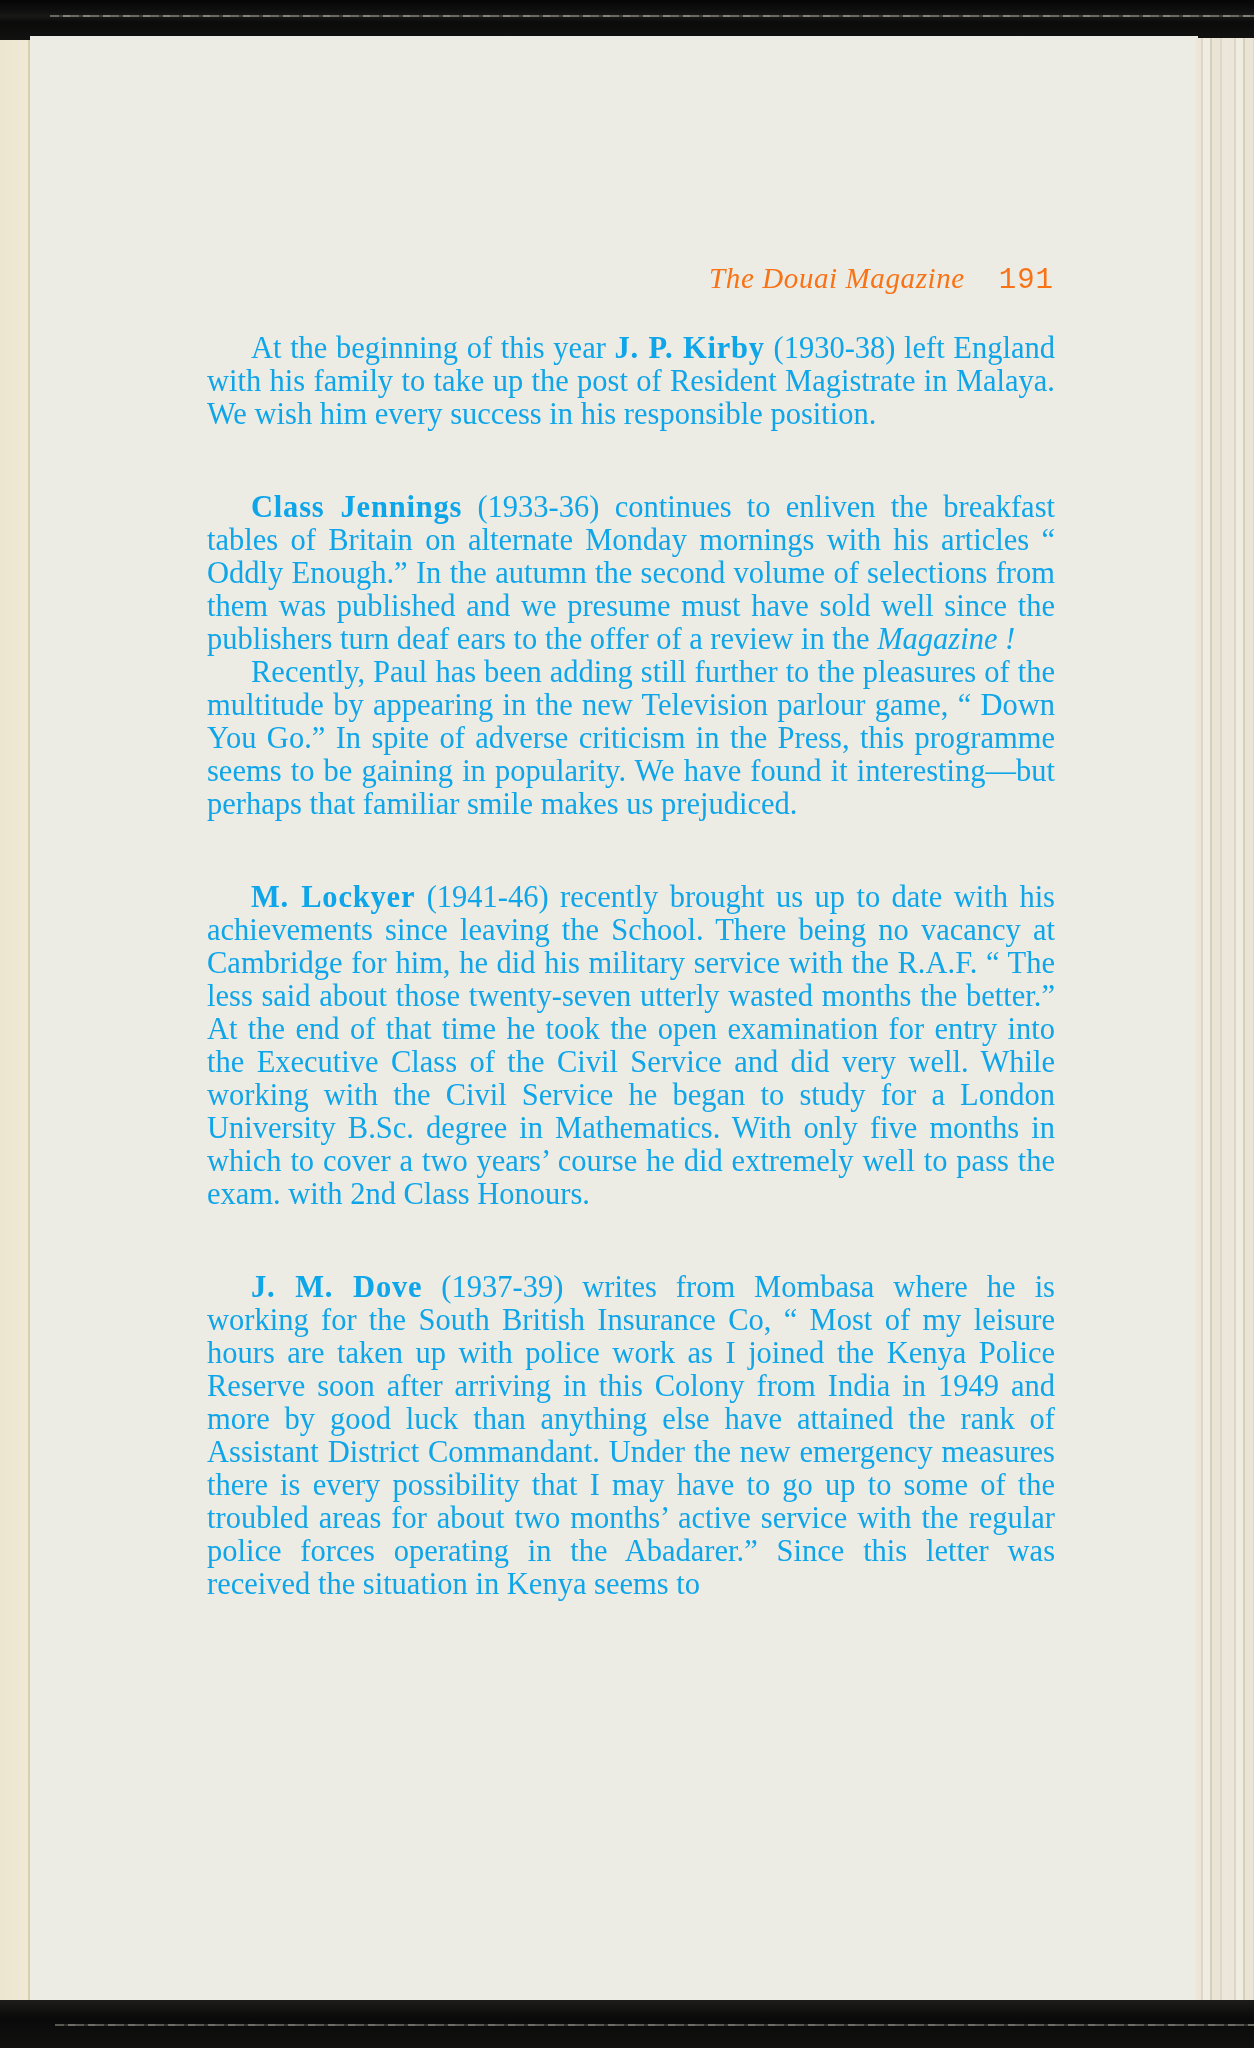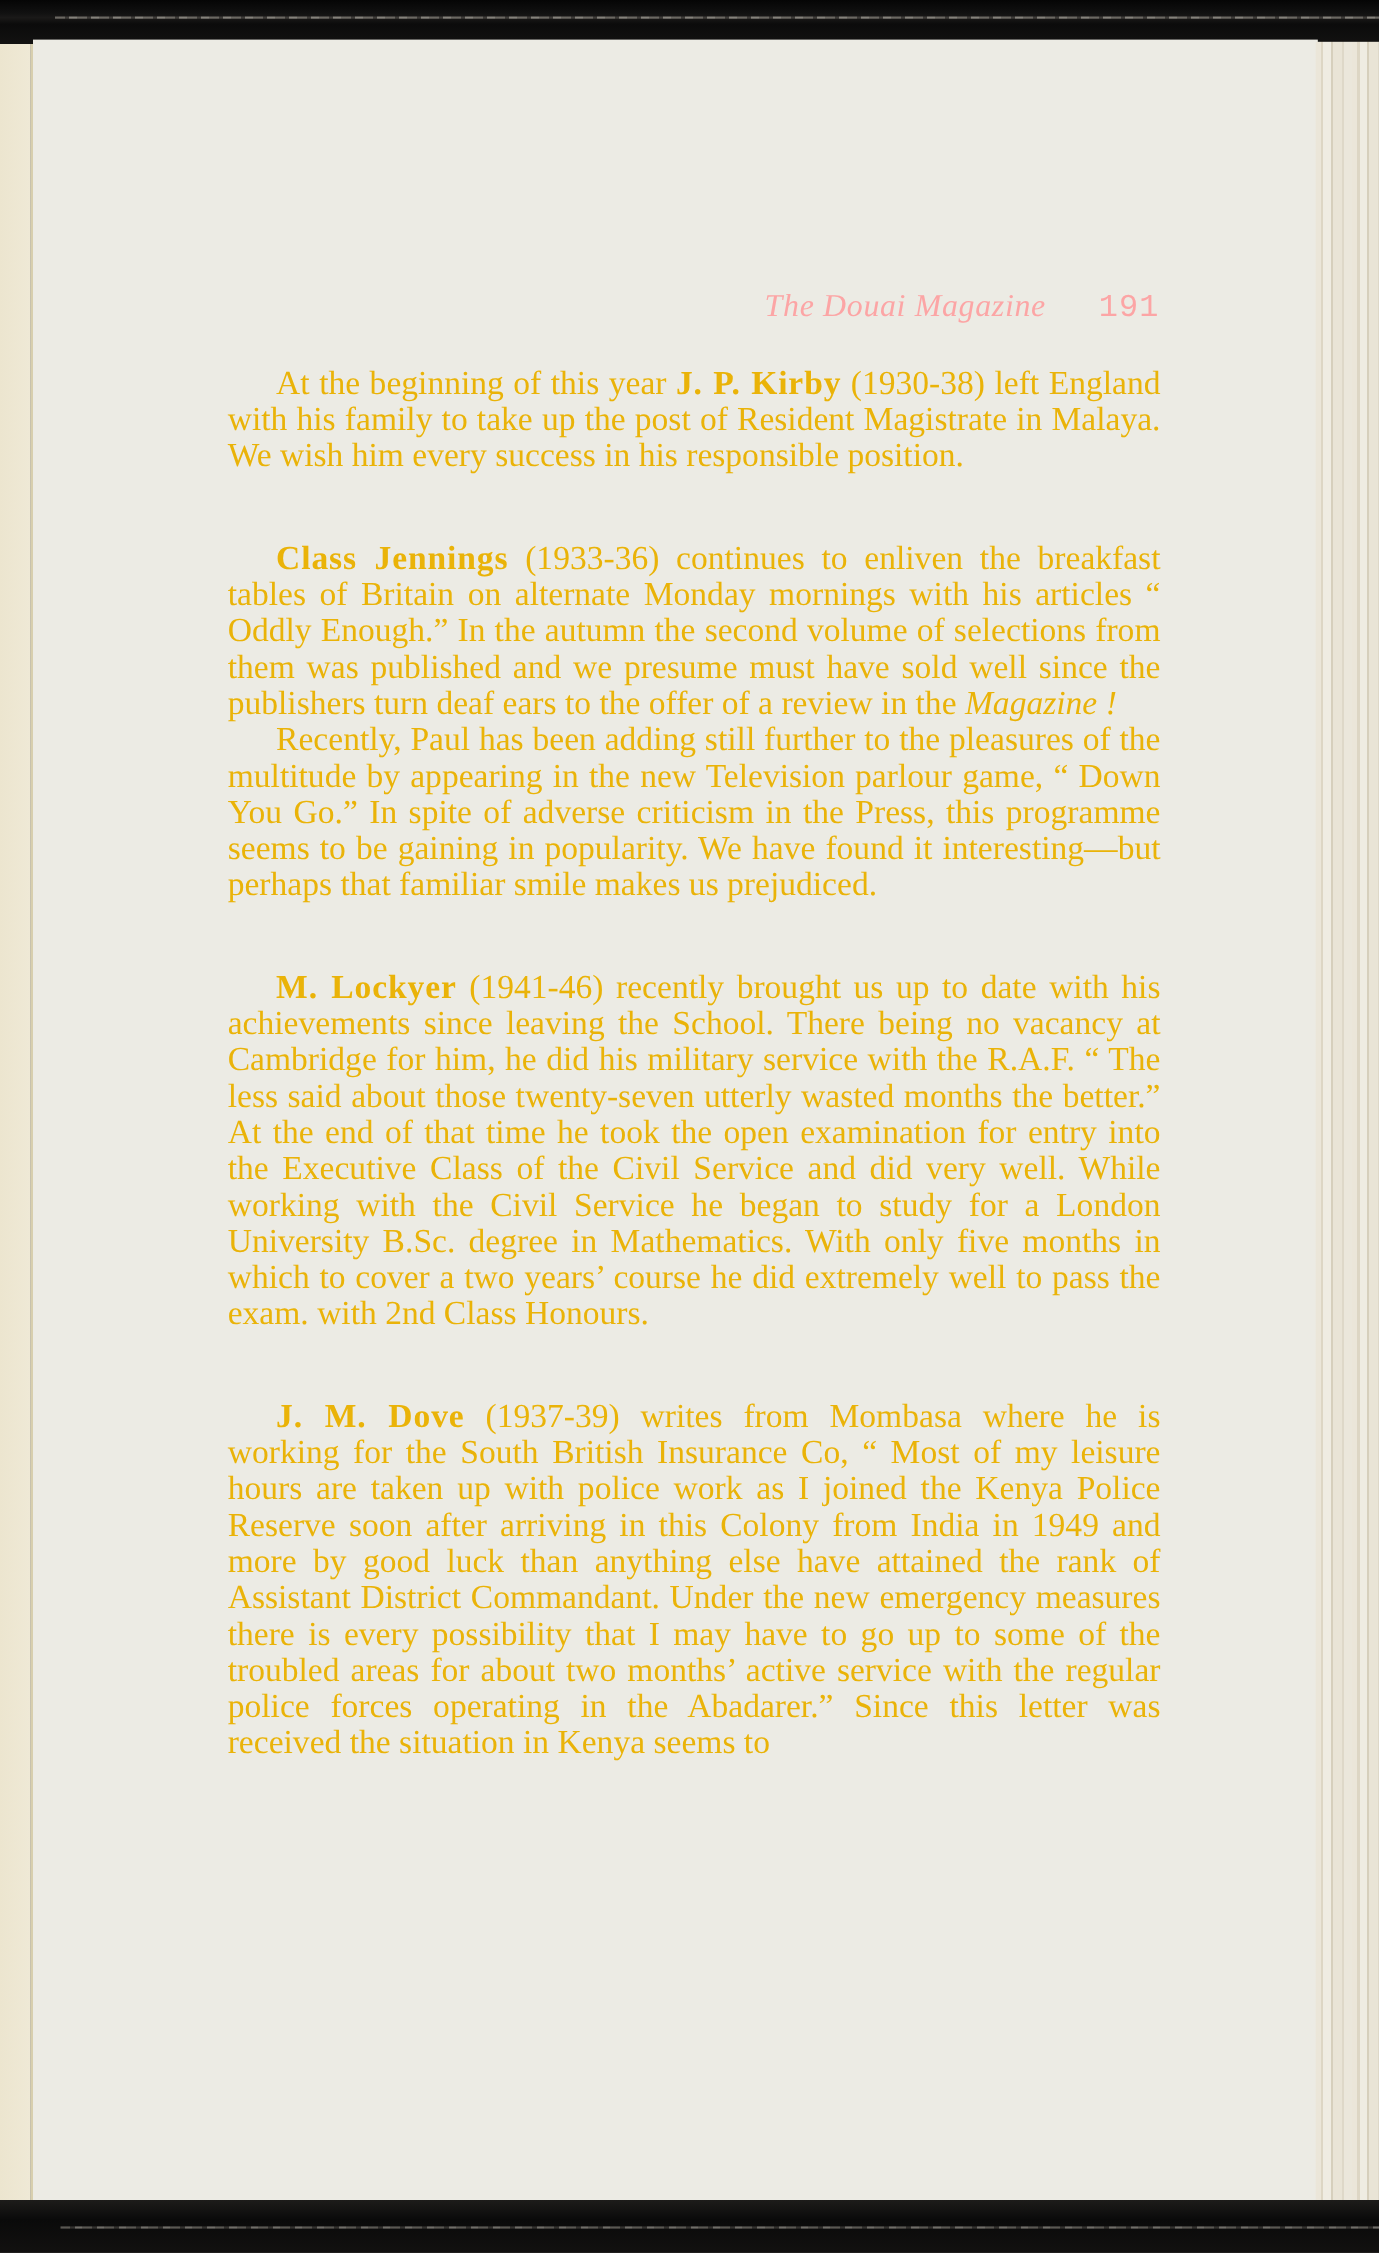--- a/index.html
+++ b/index.html
@@ -37,28 +37,28 @@
     border-radius: 0 0 0 0;
   }
   .page-stack {
     position: absolute; left: 1196px; top: 38px; width: 58px; height: 1962px;
     background: repeating-linear-gradient(90deg,
       #ebe6d9 0 5px, #ddd6c4 5px 7px, #efece2 7px 14px, #d6cfbc 14px 16px,
       #e9e4d6 16px 24px, #ded8c8 24px 26px, #ebe7db 26px 33px);
   }
   .running-head {
     position: absolute; top: 262px; right: 200px; 
-    font-size: 29px; color: #fca5a5;
-    display: flex; gap: 48px; align-items: baseline;
+    font-size: 29px; color: #f97316;
+    display: flex; gap: 34px; align-items: baseline;
   }
   .running-title { font-style: italic; letter-spacing: 0.6px; }
   .page-number { letter-spacing: 1px; font-family: Liberation Mono, monospace; }
   .text-column {
     position: absolute; left: 207px; top: 332px; width: 848px;
-    color: #eab308; font-size: 30.5px; line-height: 33px;
+    color: #0ea5e9; font-size: 30.5px; line-height: 33px;
   }
   .text-column p {
     margin: 0; text-align: justify; text-indent: 44px;
     hyphens: none;
   }
   .text-column p.cont { margin-top: 0; }
   .text-column p.gap { margin-top: 60px; }
   .text-column b { font-weight: bold; letter-spacing: 0.8px; }
   .text-column i { }
 </style>

